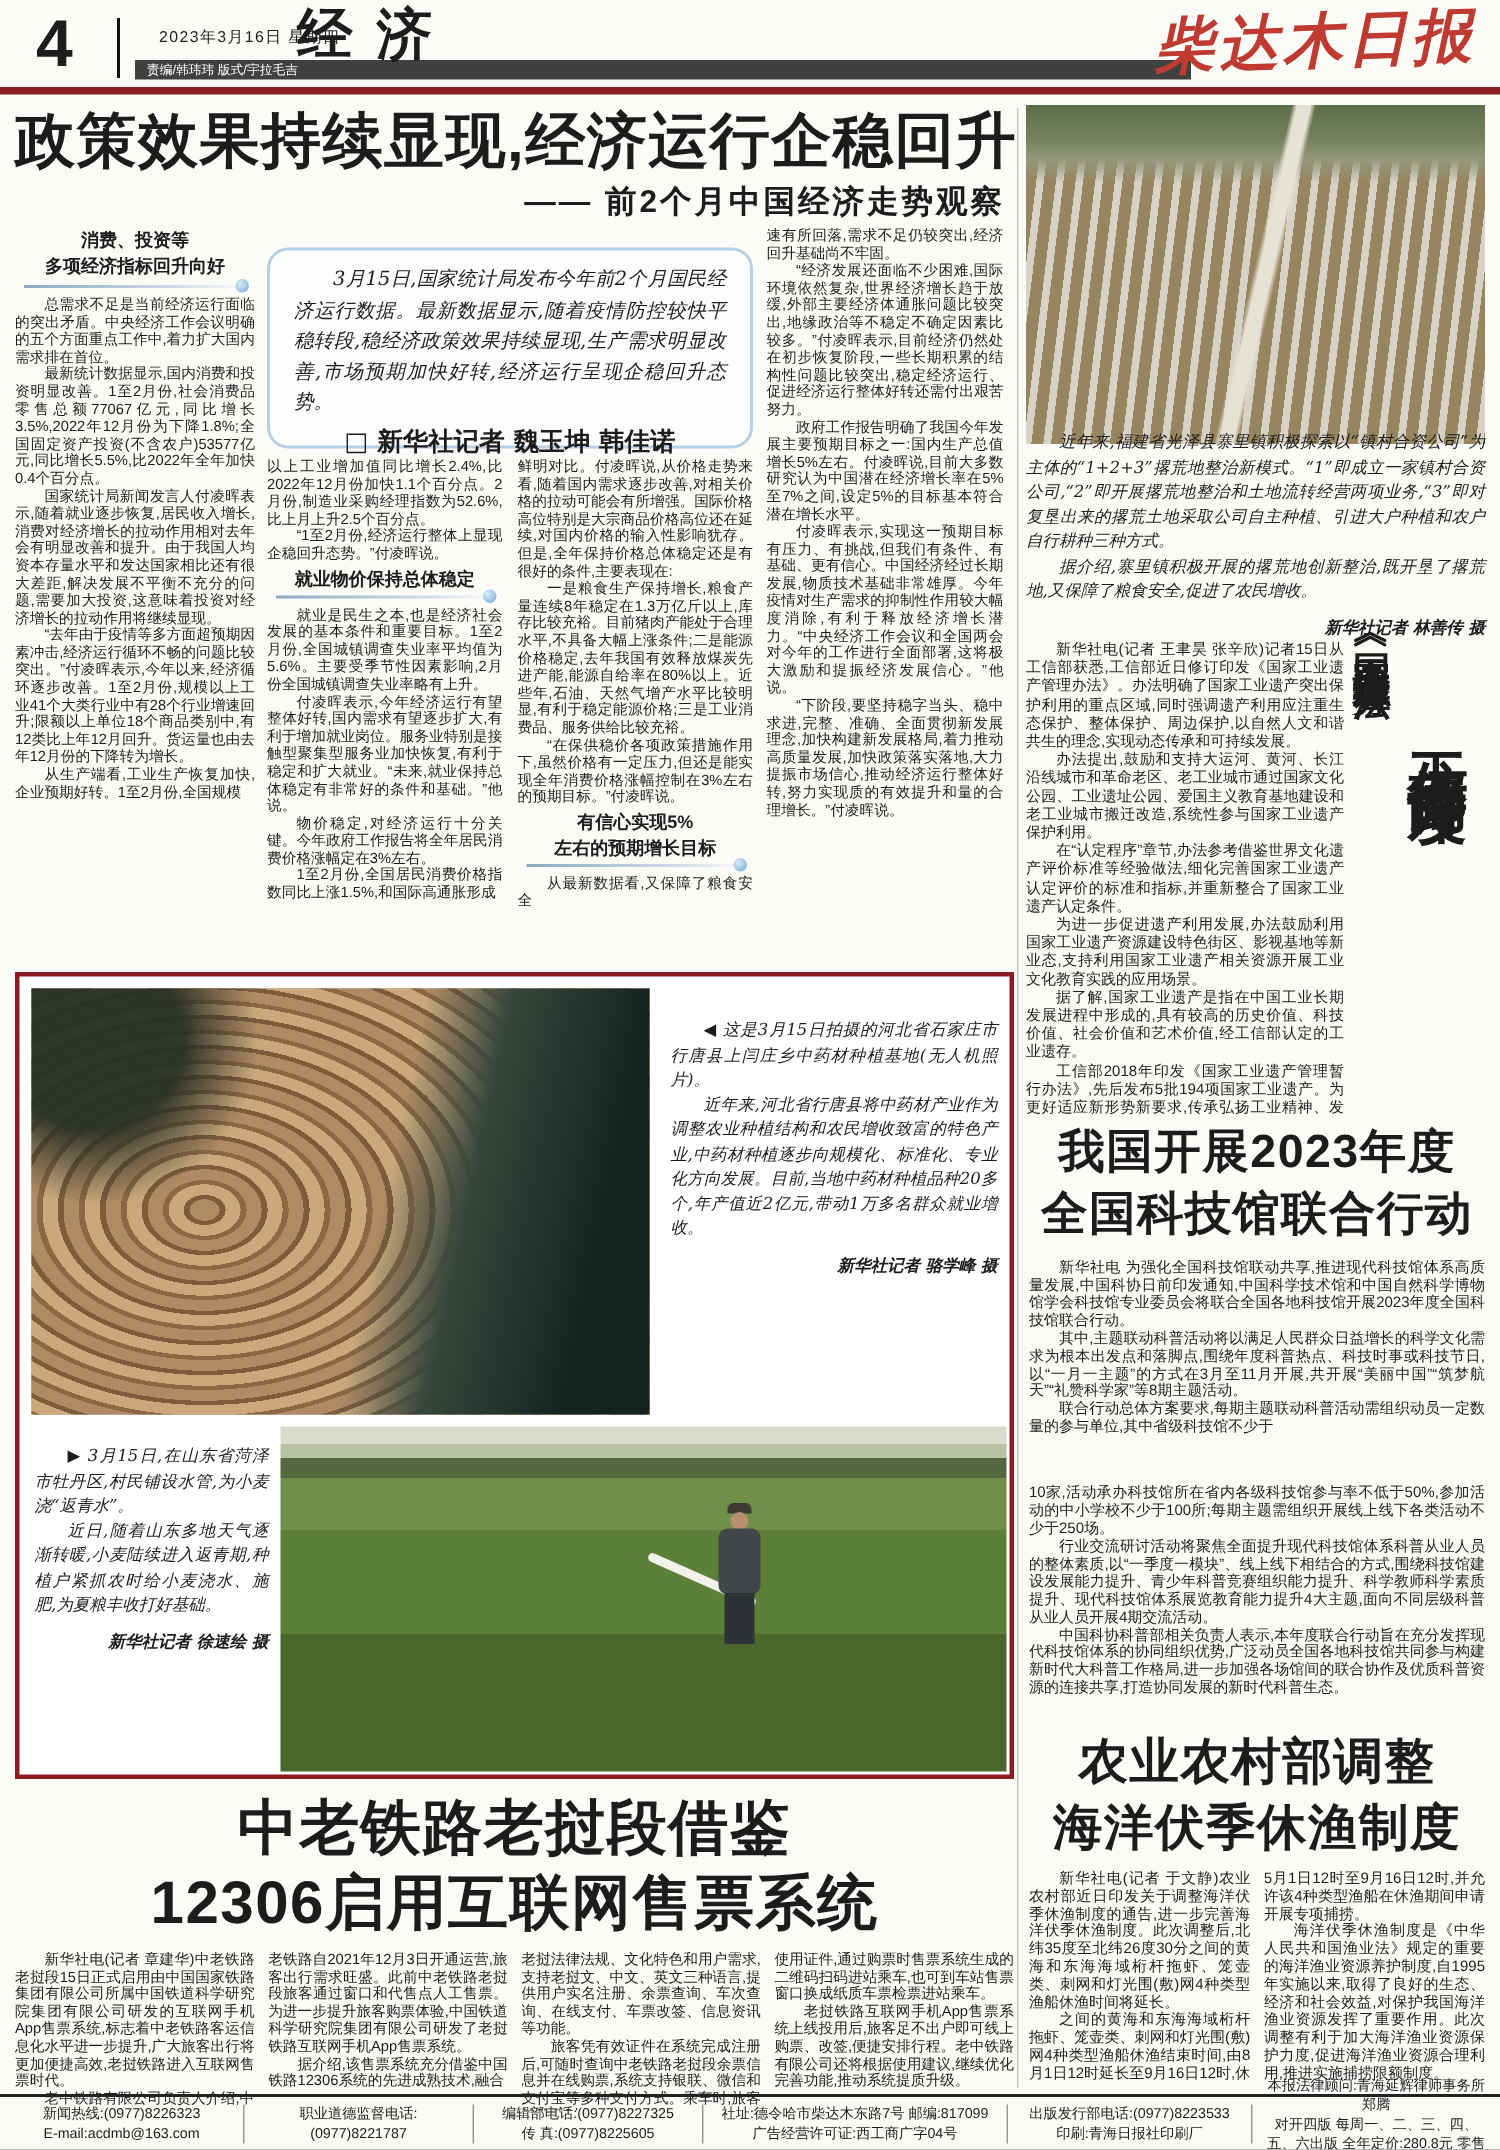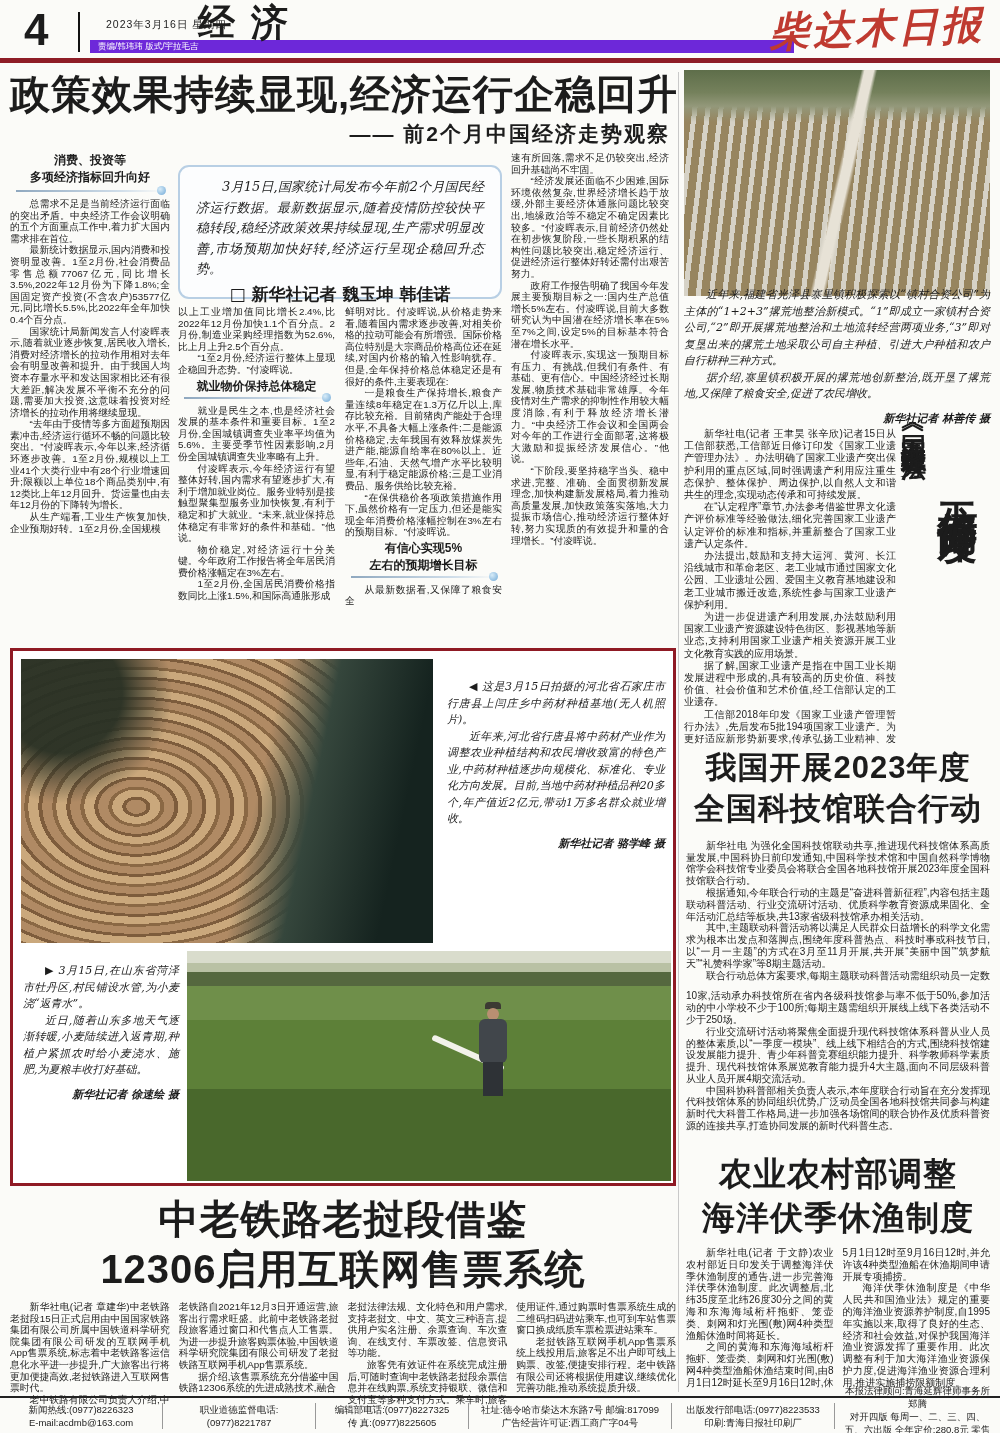--- a/index.html
+++ b/index.html
@@ -4,21 +4,21 @@
 <style>
   html,body{margin:0;padding:0;background:#888;}
   .page{position:relative;width:1000px;height:1433px;background:#fbfbf8;overflow:hidden;
         font-family:"Liberation Sans","DejaVu Sans",sans-serif;color:#1c1c1c;margin:0 auto;}
   .abs{position:absolute;}
 
   
   .pagenum{font-size:44px;font-weight:bold;line-height:1;}
   .hdr-vbar{width:2px;height:40px;background:#111;}
   .hdr-date{font-size:10.5px;letter-spacing:1px;}
-  .hdr-strip{background:#6d28d9;height:13px;color:#fff;font-size:8.5px;line-height:13px;
+  .hdr-strip{background:#404040;height:13px;color:#fff;font-size:8.5px;line-height:13px;
              padding-left:8px;box-sizing:border-box;}
   .section-title{font-family:"DejaVu Serif","Liberation Serif",serif;font-size:37px;font-weight:bold;
                  letter-spacing:16px;line-height:1;}
   .masthead{font-family:"DejaVu Serif","Liberation Serif",serif;font-style:italic;font-weight:bold;
             font-size:40px;color:#bf3a30;letter-spacing:3px;transform:rotate(-2deg);line-height:1;}
   .hdr-rule{height:5px;background:#8e1d26;}
 
   
   .body-col{overflow:hidden;}
   .body-col p{margin:0;text-indent:2em;text-align:justify;}
@@ -31,21 +31,21 @@
   .subhd{font-size:12px;font-weight:bold;text-align:center;line-height:14px;margin:3px 0 1px;}
   .grad-rule{position:relative;height:2px;background:linear-gradient(to right,#8fa8bf,#cfdde9 70%,rgba(255,255,255,0));
              margin:4px 6px 6px 6px;}
   .grad-rule .dot{position:absolute;right:-2px;top:-4px;width:9px;height:9px;border-radius:50%;
                   background:radial-gradient(circle at 35% 35%,#d8ecf8,#6fa8d6);}
 
   .headline-main{font-size:40px;font-weight:900;letter-spacing:1px;text-align:center;line-height:1.1;white-space:nowrap;}
   .headline-sub{font-size:21px;font-weight:bold;text-align:right;letter-spacing:2px;}
   .lead-box{border:2px solid #b8cfe4;border-radius:14px;background:#fcfdfe;box-sizing:border-box;
             padding:10px 16px 8px 16px;}
-  .kai{font-family:"DejaVu Serif","Liberation Serif",serif;font-style:italic;border-radius:11px;}
+  .kai{font-family:"DejaVu Serif","Liberation Serif",serif;font-style:italic;}
   .lead-box p{margin:0;text-indent:2em;text-align:justify;font-size:13px;line-height:20.5px;}
   .lead-byline{text-align:center;font-size:17px;font-weight:bold;margin-top:3px;font-style:normal;}
 
   .caption{font-size:11px;line-height:16.5px;}
   .caption p{margin:0;text-indent:2em;text-align:justify;}
   .caption .credit{text-align:right;font-weight:bold;text-indent:0;margin-top:8px;}
 
   .big-hd{font-weight:900;text-align:center;line-height:1.32;letter-spacing:1px;}
   .science-hd{font-size:31px;}
   .fishing-hd{font-size:33px;}
@@ -163,38 +163,37 @@
 
   <div class="abs photo photo-fuji" style="left:684px;top:70px;width:306px;height:226px;"></div>
   <div class="abs caption kai" style="left:684px;top:287px;width:306px;height:118px;">
     <p>近年来,福建省光泽县寨里镇积极探索以“镇村合资公司”为主体的“1+2+3”撂荒地整治新模式。“1”即成立一家镇村合资公司,“2”即开展撂荒地整治和土地流转经营两项业务,“3”即对复垦出来的撂荒土地采取公司自主种植、引进大户种植和农户自行耕种三种方式。</p>
     <p>据介绍,寨里镇积极开展的撂荒地创新整治,既开垦了撂荒地,又保障了粮食安全,促进了农民增收。</p>
     <p class="credit">新华社记者 林善传 摄</p>
   </div>
 
   <div class="abs body-col rail-txt" style="left:684px;top:428px;width:212px;height:316px;">
     <p>新华社电(记者 王聿昊 张辛欣)记者15日从工信部获悉,工信部近日修订印发《国家工业遗产管理办法》。办法明确了国家工业遗产突出保护利用的重点区域,同时强调遗产利用应注重生态保护、整体保护、周边保护,以自然人文和谐共生的理念,实现动态传承和可持续发展。</p>
+    <p>办法提出,鼓励和支持大运河、黄河、长江沿线城市和革命老区、老工业城市通过国家文化公园、工业遗址公园、爱国主义教育基地建设和老工业城市搬迁改造,系统性参与国家工业遗产保护利用。</p>
     <p>在“认定程序”章节,办法参考借鉴世界文化遗产评价标准等经验做法,细化完善国家工业遗产认定评价的标准和指标,并重新整合了国家工业遗产认定条件。</p>
-    <p>办法提出,鼓励和支持大运河、黄河、长江沿线城市和革命老区、老工业城市通过国家文化公园、工业遗址公园、爱国主义教育基地建设和老工业城市搬迁改造,系统性参与国家工业遗产保护利用。</p>
     <p>为进一步促进遗产利用发展,办法鼓励利用国家工业遗产资源建设特色街区、影视基地等新业态,支持利用国家工业遗产相关资源开展工业文化教育实践的应用场景。</p>
     <p>据了解,国家工业遗产是指在中国工业长期发展进程中形成的,具有较高的历史价值、科技价值、社会价值和艺术价值,经工信部认定的工业遗存。</p>
     <p>工信部2018年印发《国家工业遗产管理暂行办法》,先后发布5批194项国家工业遗产。为更好适应新形势新要求,传承弘扬工业精神、发展工业文化,工信部对办法进行了修订。</p>
   </div>
   <div class="abs vtitle" style="left:898px;top:414px;height:332px;">
     <div class="vmain">工信部修订印发</div>
     <div class="vbook">《国家工业遗产管理办法》</div>
   </div>
 
   <div class="abs" style="left:686px;top:748px;width:304px;">
     <div class="big-hd science-hd">我国开展2023年度</div>
     <div class="big-hd science-hd">全国科技馆联合行动</div>
     <div class="col-flex" style="margin-top:10px;height:292px;flex-direction:column;">
       <div class="body-col sm-txt">
         <p>新华社电 为强化全国科技馆联动共享,推进现代科技馆体系高质量发展,中国科协日前印发通知,中国科学技术馆和中国自然科学博物馆学会科技馆专业委员会将联合全国各地科技馆开展2023年度全国科技馆联合行动。</p>
-        <p>根据通知,今年联合行动的主题是“奋进科普新征程”,内容包括主题联动科普活动、行业交流研讨活动、优质科学教育资源成果固化、全年活动汇总结等板块,共13家省级科技馆承办相关活动。</p>
         <p>其中,主题联动科普活动将以满足人民群众日益增长的科学文化需求为根本出发点和落脚点,围绕年度科普热点、科技时事或科技节日,以“一月一主题”的方式在3月至11月开展,共开展“美丽中国”“筑梦航天”“礼赞科学家”等8期主题活动。</p>
         <p>联合行动总体方案要求,每期主题联动科普活动需组织动员一定数量的参与单位,其中省级科技馆不少于</p>
       </div>
       <div class="body-col sm-txt">
         <p class="cont">10家,活动承办科技馆所在省内各级科技馆参与率不低于50%,参加活动的中小学校不少于100所;每期主题需组织开展线上线下各类活动不少于250场。</p>
         <p>行业交流研讨活动将聚焦全面提升现代科技馆体系科普从业人员的整体素质,以“一季度一模块”、线上线下相结合的方式,围绕科技馆建设发展能力提升、青少年科普竞赛组织能力提升、科学教师科学素质提升、现代科技馆体系展览教育能力提升4大主题,面向不同层级科普从业人员开展4期交流活动。</p>
         <p>中国科协科普部相关负责人表示,本年度联合行动旨在充分发挥现代科技馆体系的协同组织优势,广泛动员全国各地科技馆共同参与构建新时代大科普工作格局,进一步加强各场馆间的联合协作及优质科普资源的连接共享,打造协同发展的新时代科普生态。</p>
       </div>
     </div>
   </div>

